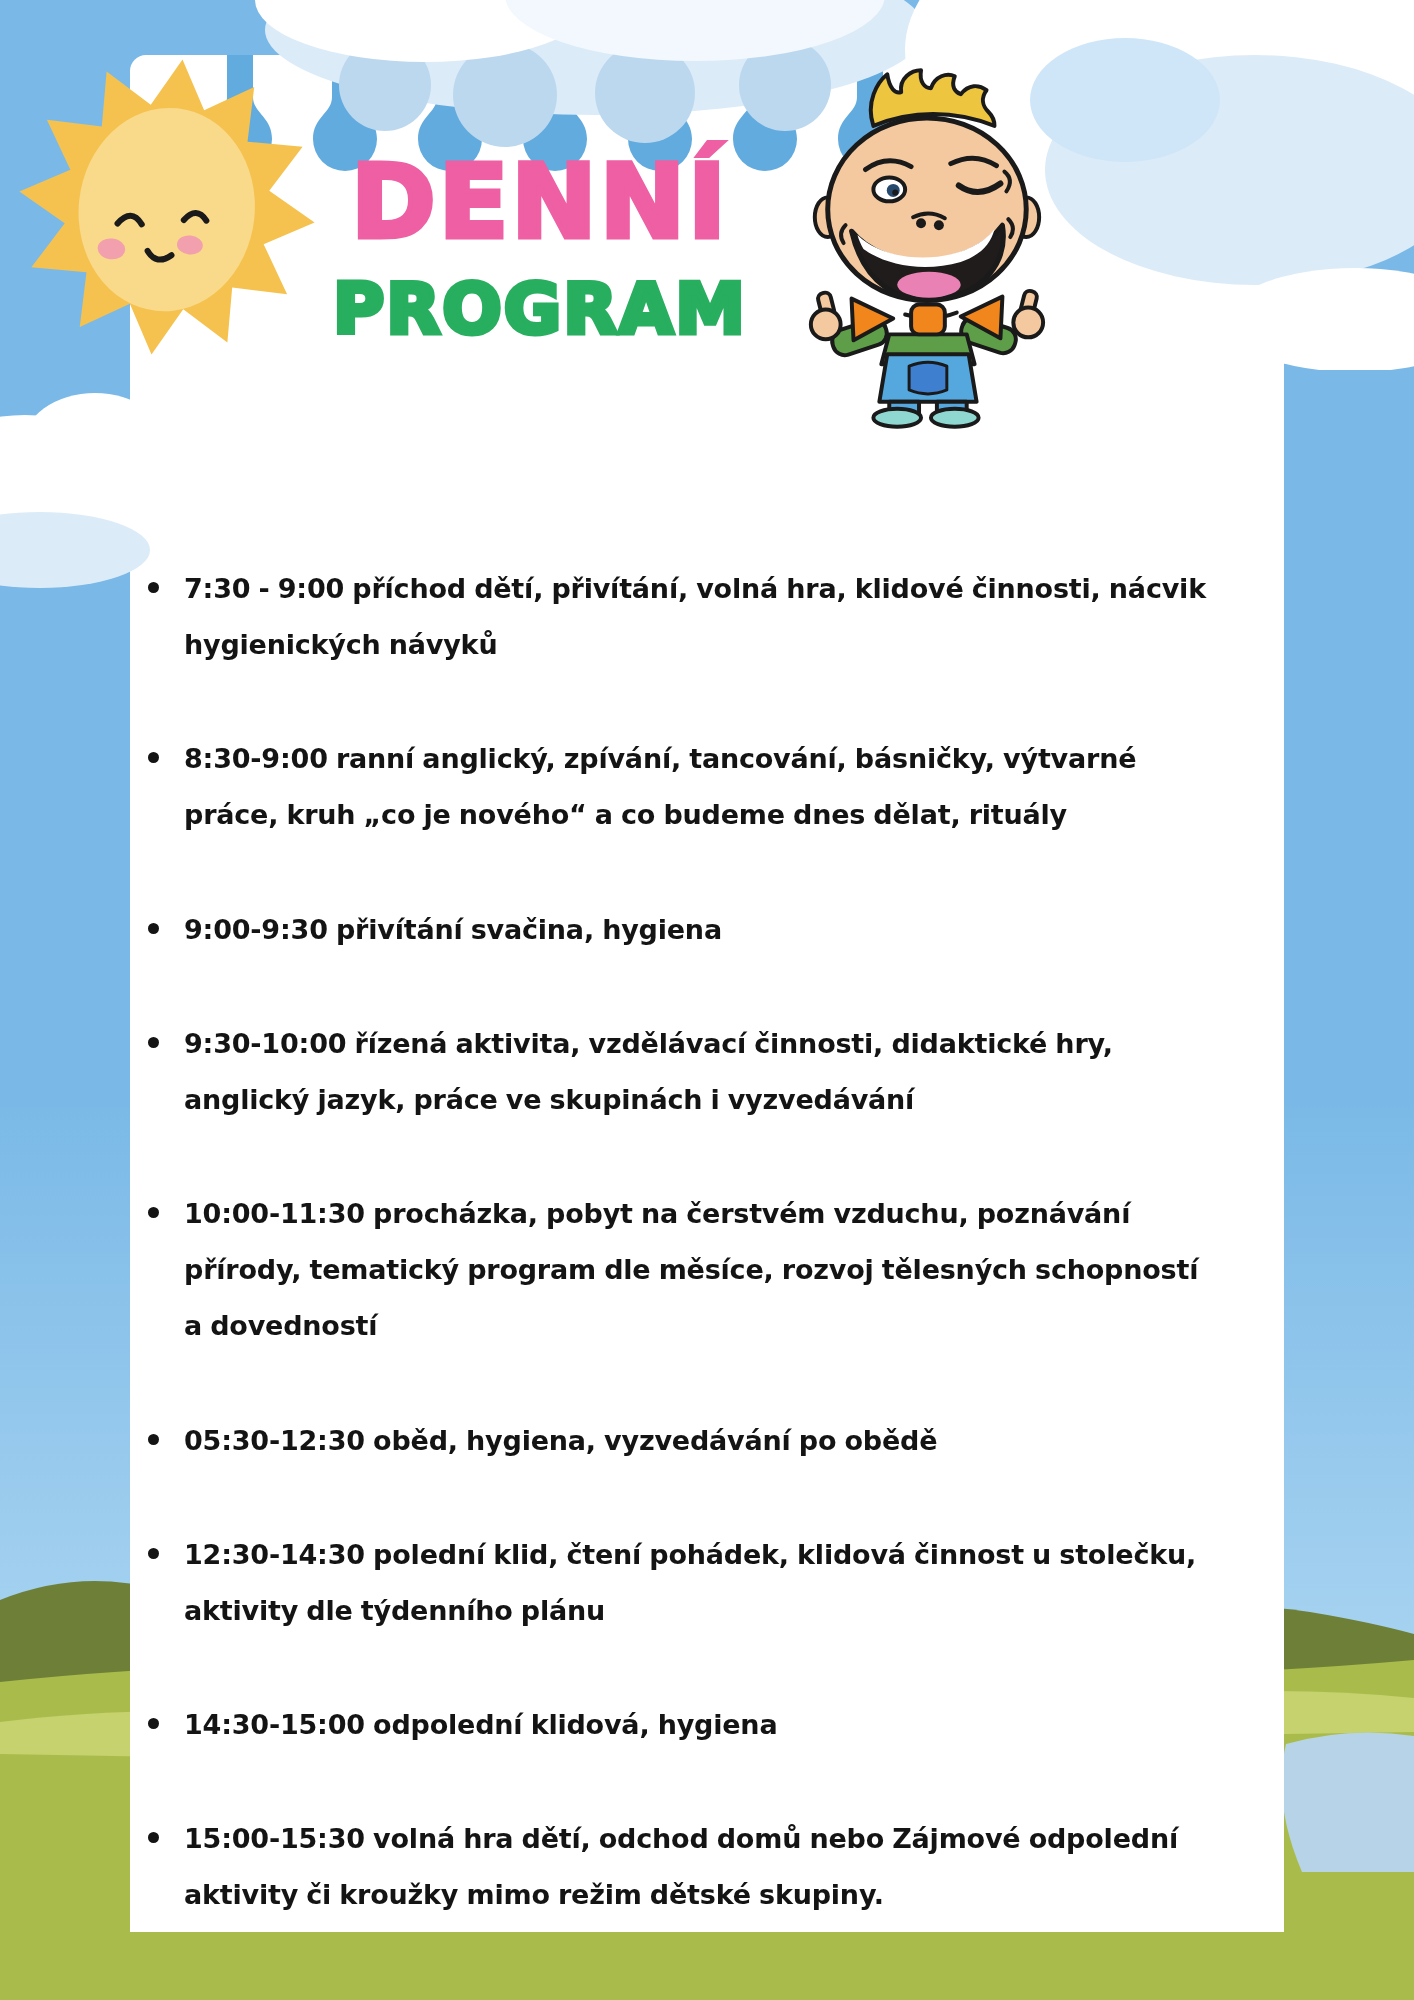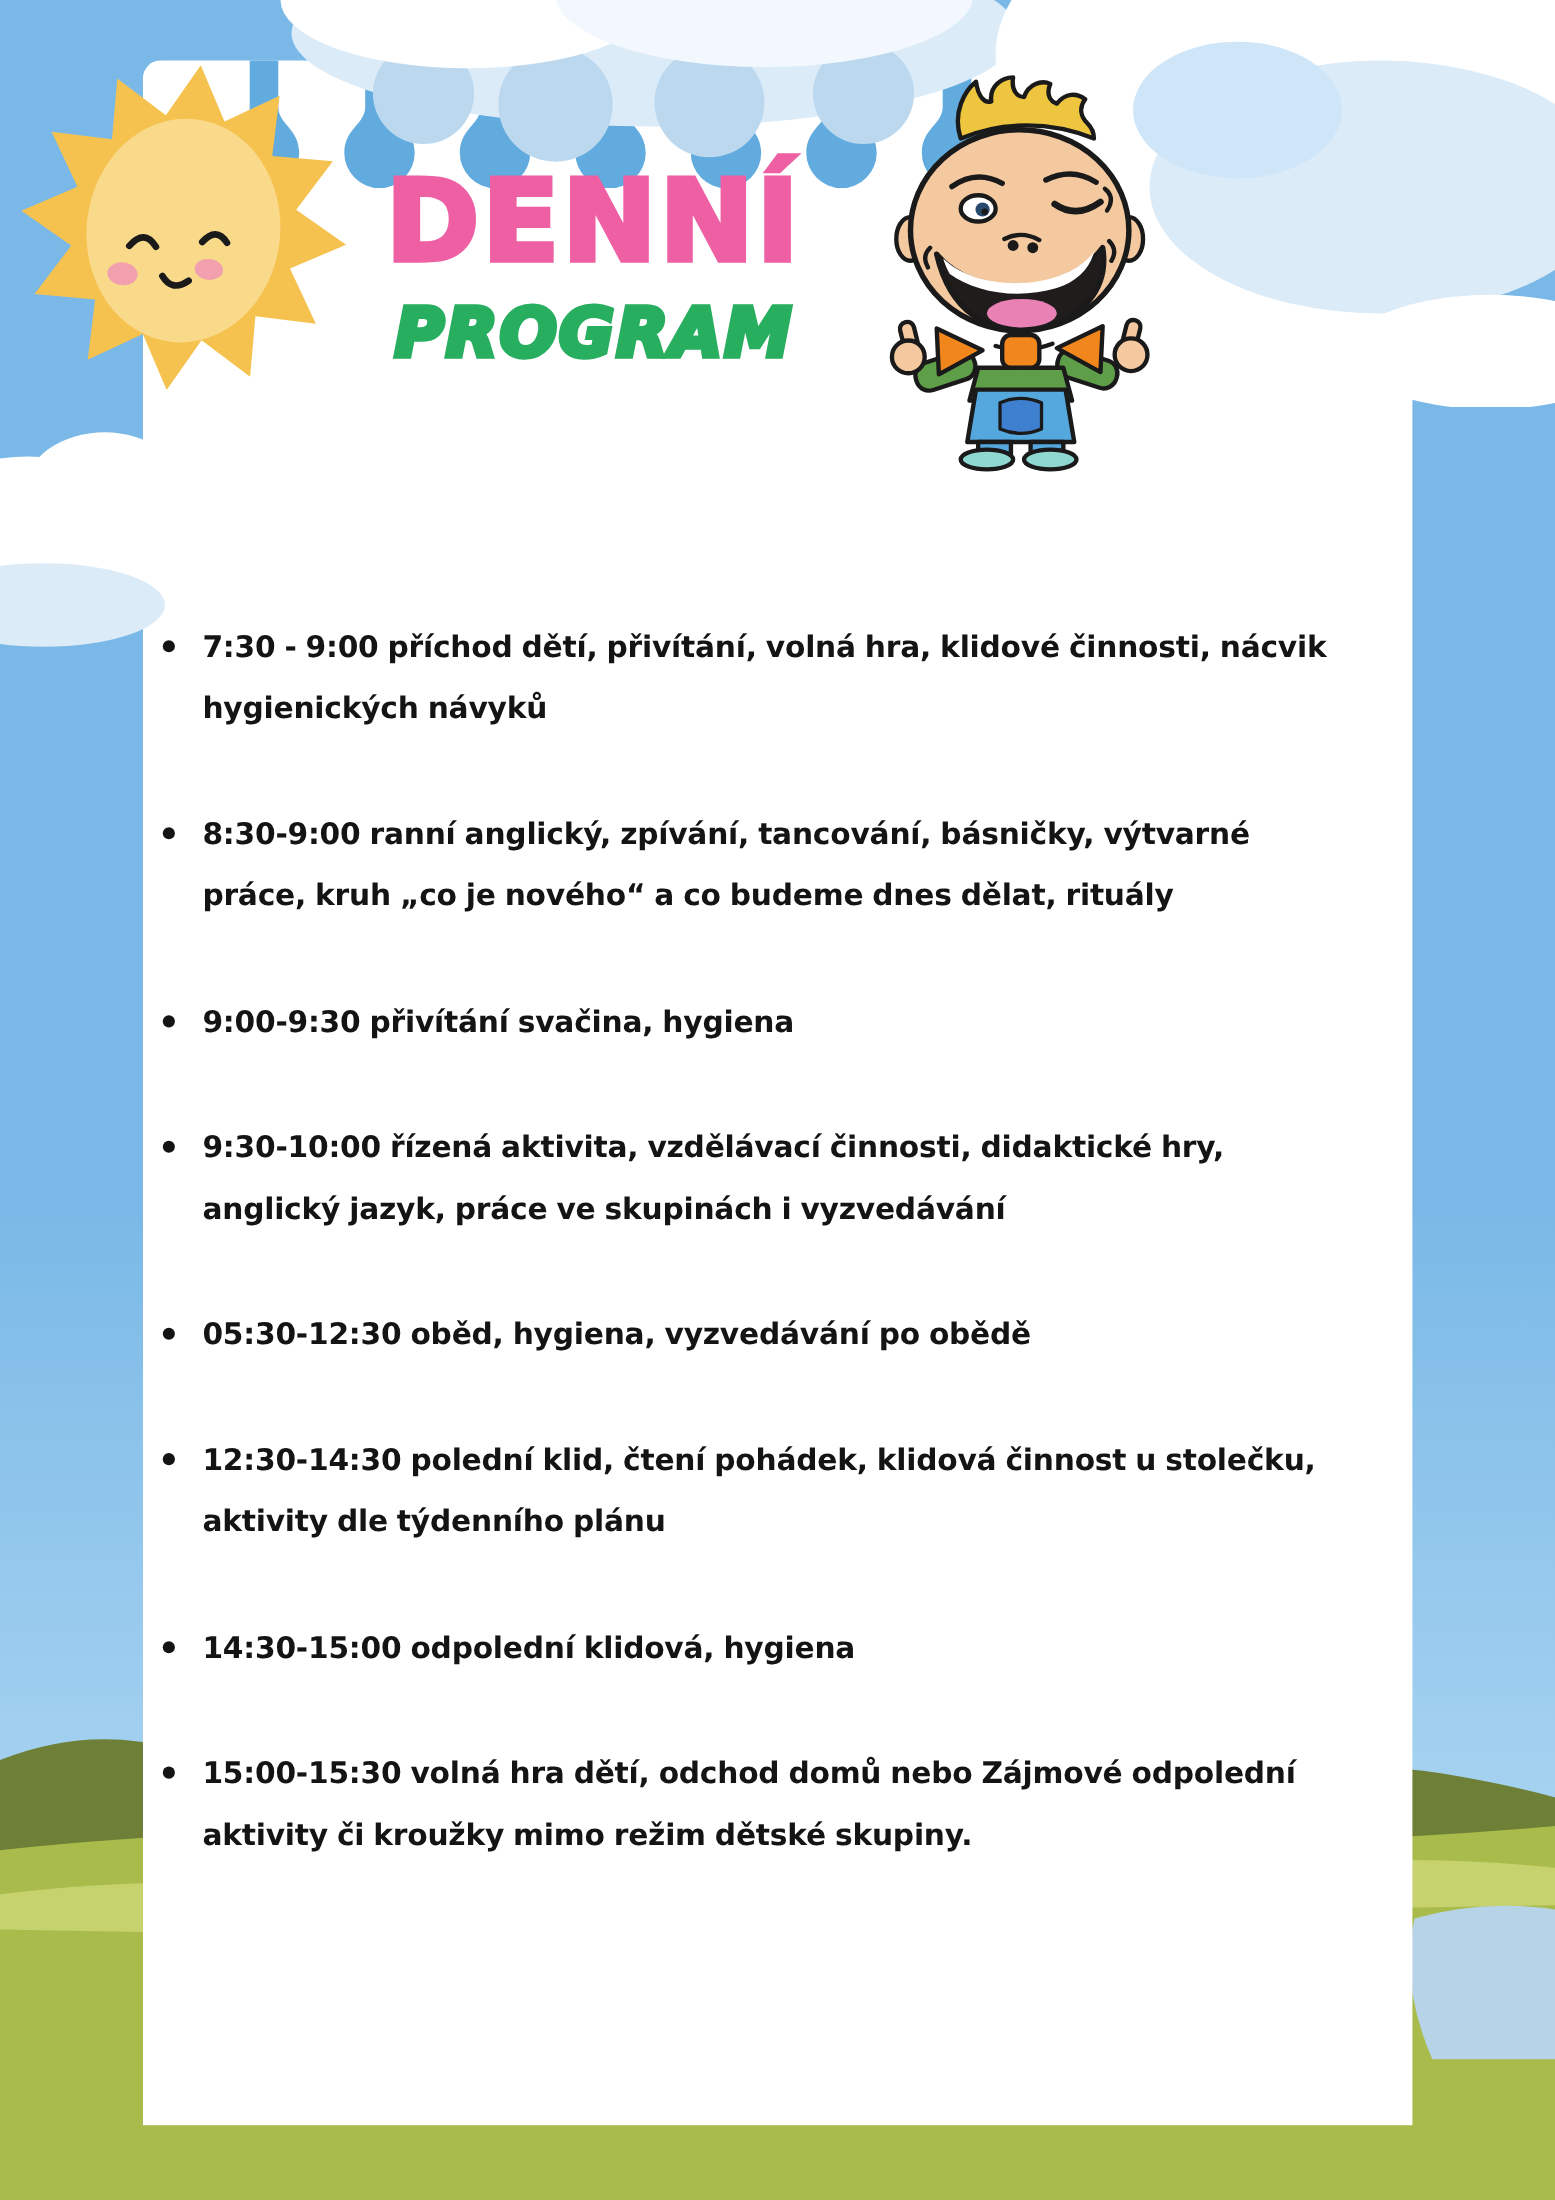--- a/index.html
+++ b/index.html
@@ -25,22 +25,22 @@
   .title-block{
     left:300px;top:148px;width:480px;z-index:5;
     text-align:center;line-height:1.06;
   }
   .title-line1{
     font-size:102px;font-weight:700;letter-spacing:3px;
     color:var(--title_pink);-webkit-text-stroke:5px var(--title_pink);
   }
   .title-line2{
     margin-top:16px;
-    font-size:61px;font-weight:700;letter-spacing:2px;
-    color:var(--title_green);font-style:italic;-webkit-text-stroke:5px var(--title_green);
+    font-size:70px;font-weight:700;letter-spacing:2px;
+    color:var(--title_green);-webkit-text-stroke:5px var(--title_green);
   }
 
   .schedule{
     left:148px;top:560px;width:1075px;z-index:5;
     display:flex;flex-direction:column;gap:56px;
   }
   .item{display:flex;align-items:flex-start;}
   .bullet{
     width:11px;height:11px;border-radius:50%;
     background:var(--ink);flex-shrink:0;
@@ -186,20 +186,24 @@
     <div class="item">
       <span class="bullet"></span>
       <p class="line"><span class="time">9:00-9:30</span><span class="desc"> přivítání svačina, hygiena</span></p>
     </div>
 
     <div class="item">
       <span class="bullet"></span>
       <p class="line"><span class="time">9:30-10:00</span><span class="desc"> řízená aktivita, vzdělávací činnosti, didaktické hry, anglický jazyk, práce ve skupinách i vyzvedávání</span></p>
     </div>
 
+    <div class="item">
+      <span class="bullet"></span>
+      <p class="line"><span class="time">10:00-11:30</span><span class="desc"> procházka, pobyt na čerstvém vzduchu, poznávání přírody, tematický program dle měsíce, rozvoj tělesných schopností a dovedností</span></p>
+    </div>
 
     <div class="item">
       <span class="bullet"></span>
       <p class="line"><span class="time">05:30-12:30</span><span class="desc"> oběd, hygiena, vyzvedávání po obědě</span></p>
     </div>
 
     <div class="item">
       <span class="bullet"></span>
       <p class="line"><span class="time">12:30-14:30</span><span class="desc"> polední klid, čtení pohádek, klidová činnost u stolečku, aktivity dle týdenního plánu</span></p>
     </div>

